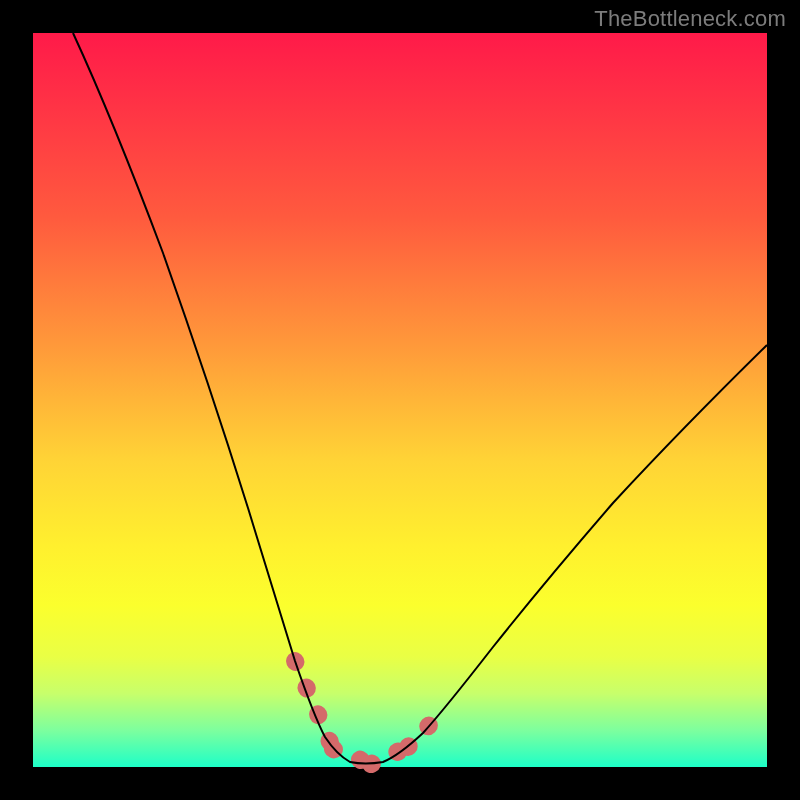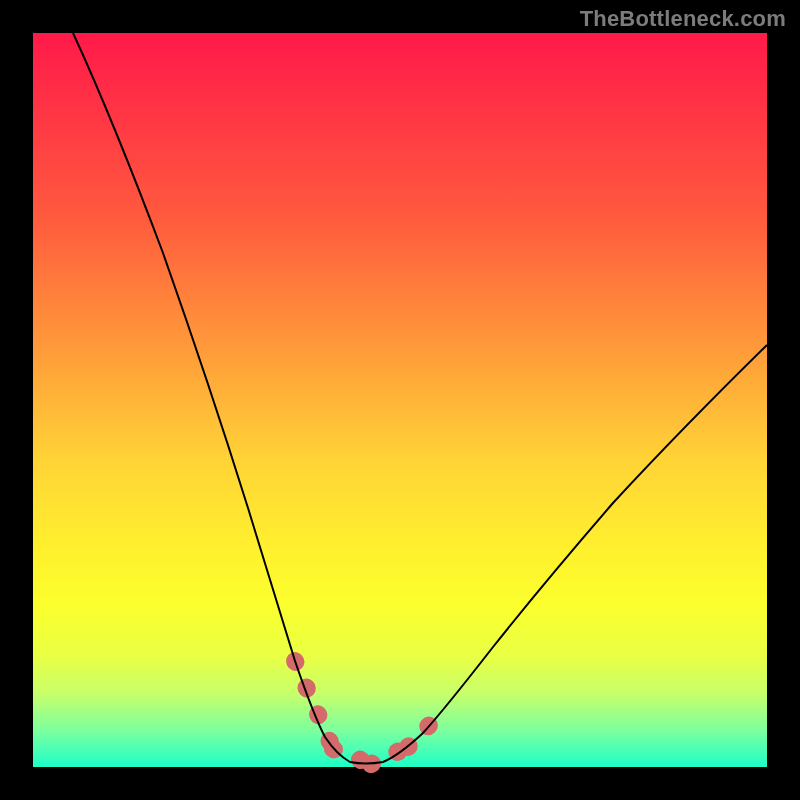--- a/index.html
+++ b/index.html
@@ -38,21 +38,21 @@
       #c7ff6b 90%,
       #7dff9e 95%,
       #1dffc8 100%);
   }
   .watermark {
     position: absolute;
     top: 6px;
     right: 14px;
     color: #7c7c7c;
     font-size: 22px;
-    font-weight: 700;
+    font-weight: 400;
     letter-spacing: 0.2px;
     user-select: none;
   }
   svg.curve {
     position: absolute;
     left: 0;
     top: 0;
     width: 734px;
     height: 734px;
     overflow: visible;

